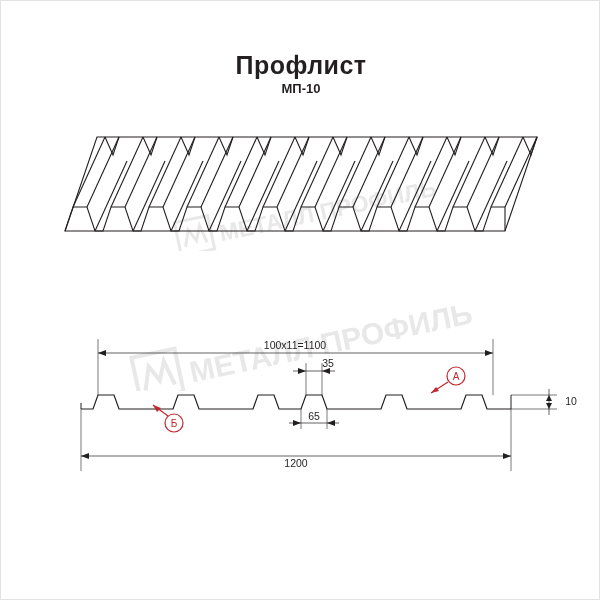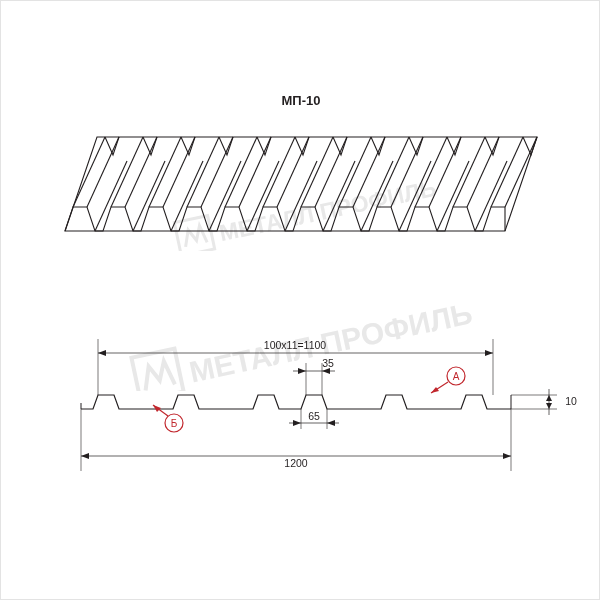--- a/index.html
+++ b/index.html
@@ -26,21 +26,21 @@
     top: 50px;
     left: 0;
     width: 600px;
     text-align: center;
     font-size: 25px;
     font-weight: bold;
     letter-spacing: 0.5px;
   }
   .subtitle {
     position: absolute;
-    top: 92px;
+    top: 80px;
     left: 0;
     width: 600px;
     text-align: center;
     font-size: 13px;
     font-weight: bold;
   }
   .footer-note {
     position: absolute;
     top: 530px;
     left: 0;
@@ -60,20 +60,21 @@
     pointer-events: none;
   }
   .wm1 { top: 170px; left: 170px; }
   .wm2 { top: 290px; left: 125px; }
 </style>
 </head>
 <body>
 
 <div class="page">
 
+  <div class="title">Профлист</div>
   <div class="subtitle">МП-10</div>
 
   <svg class="wm wm1" width="290" height="80" viewBox="0 0 290 80">
     <g transform="rotate(-12 145 40)">
       <rect x="4" y="22" width="34" height="34" fill="none" stroke="#e8e8e8" stroke-width="3"></rect>
       <path d="M10 48 L16 32 L22 44 L28 30 L32 48" fill="none" stroke="#e8e8e8" stroke-width="3"></path>
       <text x="46" y="50" font-family="Liberation Sans, sans-serif" font-size="23" font-weight="bold" fill="#e8e8e8">МЕТАЛЛ ПРОФИЛЬ</text>
     </g>
   </svg>
 

